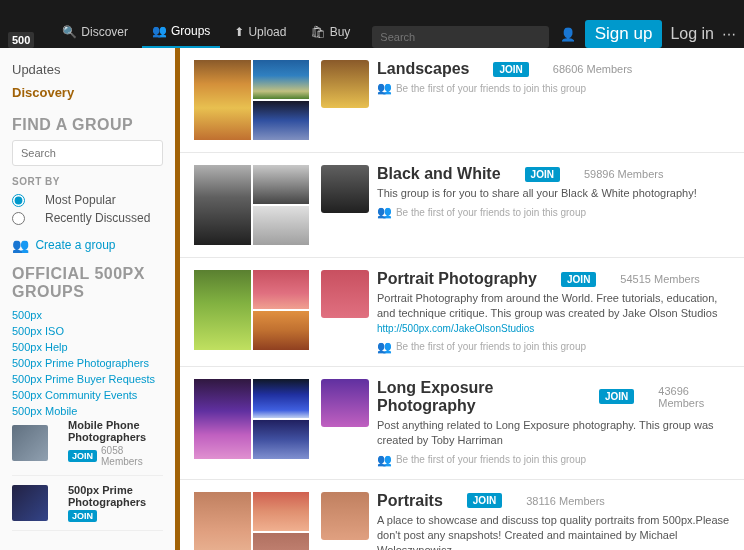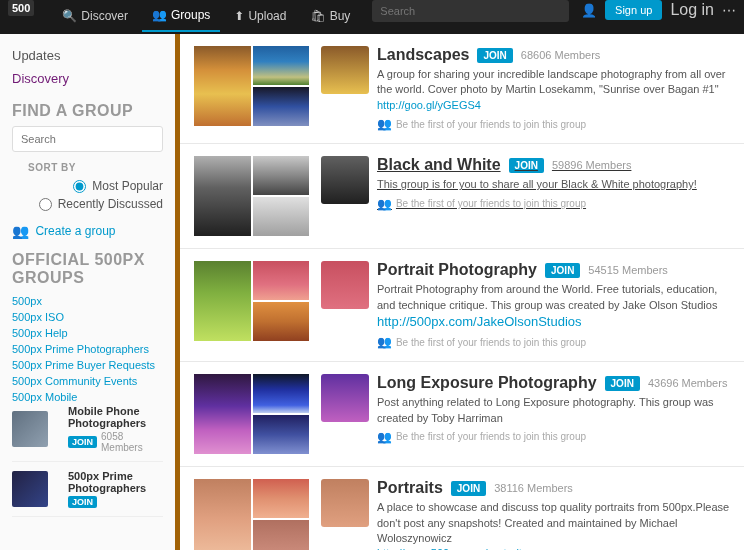--- a/index.html
+++ b/index.html
@@ -1,41 +1,41 @@
 <!DOCTYPE html>
 <html><head>
   <meta charset="utf-8">
   <style>
     * { margin: 0; padding: 0; box-sizing: border-box; }
     body { font-family: Arial, sans-serif; font-size: 12px; background: #fff; color: #333; width: 744px; height: 550px; overflow: hidden; }
 
     
-    .top-nav { background: #1a1a1a; height: 34px; display: flex; align-items: flex-start; padding: 0 8px; gap: 4px; }
+    .top-nav { background: #1a1a1a; height: 48px; display: flex; align-items: flex-end; padding: 0 8px; gap: 4px; }
     .logo { color: #fff; font-weight: bold; font-size: 16px; margin-right: 8px; display: flex; align-items: center; }
     .logo-icon { background: #333; color: #fff; font-size: 11px; font-weight: bold; padding: 2px 4px; border-radius: 2px; margin-right: 6px; }
     .nav-item { color: #ccc; font-size: 12px; padding: 0 10px; cursor: pointer; display: flex; align-items: center; gap: 4px; height: 32px; }
     .nav-item.active { color: #fff; border-bottom: 2px solid #0099cc; }
     .nav-search { flex: 1; margin: 0 8px; }
     .nav-search input { width: 100%; height: 22px; background: #333; border: none; border-radius: 3px; color: #ccc; padding: 0 8px; font-size: 11px; }
     .nav-actions { display: flex; align-items: center; gap: 8px; }
-    .nav-actions .btn-signup { background: #0099cc; color: #fff; border: none; padding: 4px 10px; border-radius: 3px; font-size: 11px; cursor: pointer; }
+    .nav-actions .btn-signup { background: #0099cc; color: #fff; border: none; padding: 4px 10px; border-radius: 3px; font-size: 17px; cursor: pointer; }
     .nav-actions .btn-login { color: #ccc; font-size: 16px; cursor: pointer; }
     .nav-actions .dots { color: #ccc; font-size: 14px; cursor: pointer; }
 
     
     .content { display: flex; height: 518px; }
 
     
     .sidebar { width: 180px; min-width: 180px; border-right: 5px solid #a16207; padding: 10px 12px; overflow-y: auto; background: #fafafa; }
     .sidebar-link { display: block; color: #555; font-size: 13px; padding: 4px 0; cursor: pointer; text-decoration: none; }
-    .sidebar-link.active { color: #701a75; font-weight: normal; }
+    .sidebar-link.active { color: #a16207; font-weight: bold; }
     .sidebar-section-title { font-size: 16px; font-weight: bold; color: #999; text-transform: uppercase; margin: 12px 0 6px; letter-spacing: 0.5px; }
     .search-box { width: 100%; height: 26px; border: 1px solid #ddd; border-radius: 3px; padding: 0 8px; font-size: 11px; color: #999; margin-bottom: 10px; }
-    .sort-label { font-size: 10px; font-weight: bold; color: #999; text-transform: uppercase; margin-bottom: 6px; letter-spacing: 0.5px; margin-left: 16px; }
-    .radio-option { display: flex; align-items: center; gap: 6px; margin-bottom: 4px; cursor: pointer; justify-content: flex-end; }
+    .sort-label { font-size: 10px; font-weight: bold; color: #999; text-transform: uppercase; margin-bottom: 6px; letter-spacing: 0.5px; }
+    .radio-option { display: flex; align-items: center; gap: 20px; margin-bottom: 4px; cursor: pointer; }
     .radio-option input[type=radio] { accent-color: #0099cc; }
     .radio-option label { font-size: 12px; color: #555; cursor: pointer; }
     .create-group { display: flex; align-items: center; gap: 6px; color: #0099cc; font-size: 12px; cursor: pointer; margin: 12px 0 6px; }
     .create-group-icon { font-size: 14px; }
     .official-link { display: block; color: #0099cc; font-size: 11px; padding: 2px 0; cursor: pointer; text-decoration: none; }
 
     
     .rec-group-item { display: flex; align-items: center; gap: 20px; margin-bottom: 8px; padding-bottom: 8px; border-bottom: 1px solid #eee; }
     .rec-group-thumb { width: 36px; height: 36px; background: #ccc; border-radius: 2px; flex-shrink: 0; overflow: hidden; }
     .rec-group-thumb.mobile { background: linear-gradient(135deg, #555, #888); }
@@ -68,21 +68,21 @@
     .le-t1 { background: linear-gradient(180deg, #301840 0%, #6030a0 40%, #c060c0 70%, #e090d0 100%); }
     .le-t2 { background: linear-gradient(180deg, #101828 0%, #2030a0 40%, #4060e0 80%, #c0d0f0 100%); }
     .le-t3 { background: linear-gradient(180deg, #202060 0%, #4050a0 50%, #8090d0 100%); }
 
     
     .p2-t1 { background: linear-gradient(180deg, #c08060 0%, #e0a080 50%, #f0c0a0 100%); }
     .p2-t2 { background: linear-gradient(180deg, #d06050 0%, #e09070 50%, #f0b090 100%); }
     .p2-t3 { background: linear-gradient(180deg, #b07060 0%, #d09080 100%); }
 
     .group-info { flex: 1; }
-    .group-header { display: flex; align-items: center; gap: 8px; margin-bottom: 3px; }
+    .group-header { display: flex; align-items: center; gap: 24px; margin-bottom: 3px; }
     .group-name { font-size: 16px; font-weight: bold; color: #333; }
     .btn-join { background: #0099cc; color: #fff; border: none; border-radius: 2px; font-size: 10px; padding: 2px 6px; cursor: pointer; font-weight: bold; }
     .group-members { font-size: 11px; color: #999; }
     .group-desc { font-size: 11px; color: #555; line-height: 1.4; margin-bottom: 4px; }
     .group-desc a { color: #0099cc; text-decoration: none; }
     .group-friends { font-size: 10px; color: #aaa; display: flex; align-items: center; gap: 4px; }
     .friends-icon { color: #bbb; font-size: 12px; }
 
     .thumb-row { display: flex; gap: 2px; width: 115px; min-width: 115px; height: 80px; }
     .thumb-col { display: flex; flex-direction: column; gap: 2px; }
@@ -190,41 +190,37 @@
         </div>
       </div>
       <div style="display:flex;align-items:flex-start;gap:8px;flex:1;">
         <div style="width:48px;height:48px;background:linear-gradient(180deg,#8a5a2a,#e8c050);border-radius:3px;flex-shrink:0;"></div>
         <div class="group-info">
           <div class="group-header">
             <span class="group-name">Landscapes</span>
             <button class="btn-join">JOIN</button>
             <span class="group-members">68606 Members</span>
           </div>
-          <div class="group-desc">
-            <span>A group for sharing your incredible landscape photography from all over the world. Cover photo by Martin Losekamm, "Sunrise over Bagan #1"</span>
-            <a style="color:#0099cc;text-decoration:none;font-size:11px;">http://goo.gl/yGEGS4</a>
-          </div>
           <div class="group-friends">
             <span class="friends-icon">👥</span>
             <span>Be the first of your friends to join this group</span>
           </div>
         </div>
       </div>
     </div>
 
     <div class="group-card">
       <div class="thumb-row">
         <div class="thumb-cell bw-t1" style="width:57px;height:80px;"></div>
         <div class="thumb-col">
           <div class="thumb-cell bw-t2" style="width:56px;height:39px;"></div>
           <div class="thumb-cell bw-t3" style="width:56px;height:39px;"></div>
         </div>
       </div>
-      <div style="display:flex;align-items:flex-start;gap:8px;flex:1;text-decoration:underline;">
+      <div style="display:flex;align-items:flex-start;gap:8px;flex:1;">
         <div style="width:48px;height:48px;background:linear-gradient(180deg,#606060,#202020);border-radius:3px;flex-shrink:0;"></div>
         <div class="group-info">
           <div class="group-header">
             <span class="group-name">Black and White</span>
             <button class="btn-join">JOIN</button>
             <span class="group-members">59896 Members</span>
           </div>
           <div class="group-desc">This group is for you to share all your Black &amp; White photography!</div>
           <div class="group-friends">
             <span class="friends-icon">👥</span>
@@ -245,21 +241,21 @@
       <div style="display:flex;align-items:flex-start;gap:8px;flex:1;">
         <div style="width:48px;height:48px;background:linear-gradient(180deg,#c85060,#e07080);border-radius:3px;flex-shrink:0;"></div>
         <div class="group-info">
           <div class="group-header">
             <span class="group-name">Portrait Photography</span>
             <button class="btn-join">JOIN</button>
             <span class="group-members">54515 Members</span>
           </div>
           <div class="group-desc">
             <span>Portrait Photography from around the World. Free tutorials, education, and technique critique. This group was created by Jake Olson Studios</span>
-            <a style="color:#0099cc;text-decoration:none;font-size:13px;display:block;">http://500px.com/JakeOlsonStudios</a>
+            <a style="color:#0099cc;text-decoration:none;font-size:10px;display:block;">http://500px.com/JakeOlsonStudios</a>
           </div>
           <div class="group-friends">
             <span class="friends-icon">👥</span>
             <span>Be the first of your friends to join this group</span>
           </div>
         </div>
       </div>
     </div>
 
     <div class="group-card">

